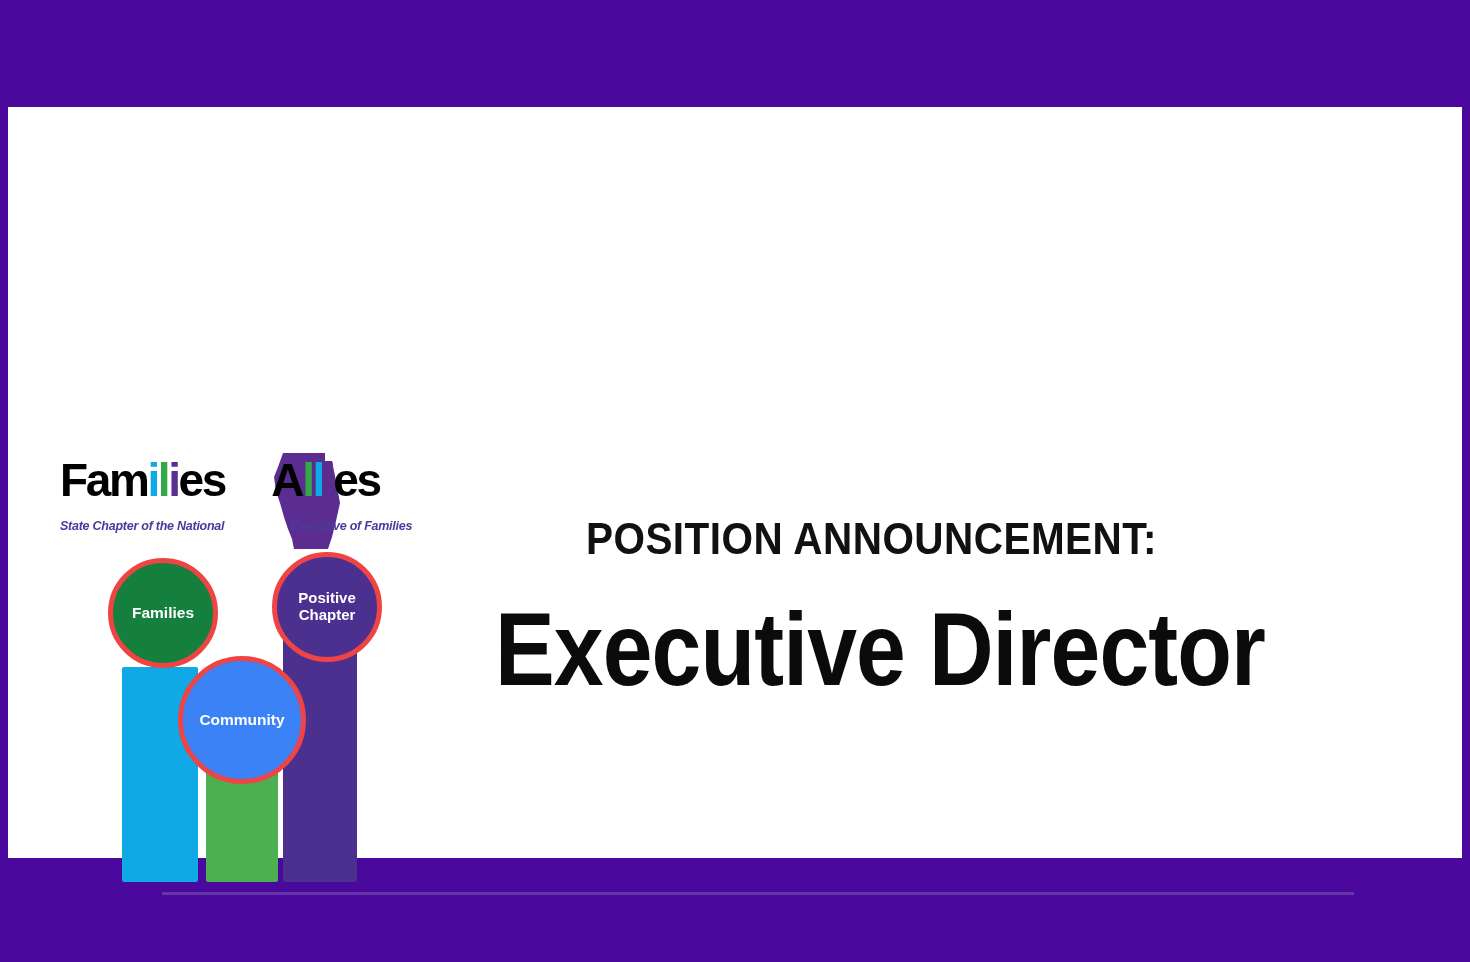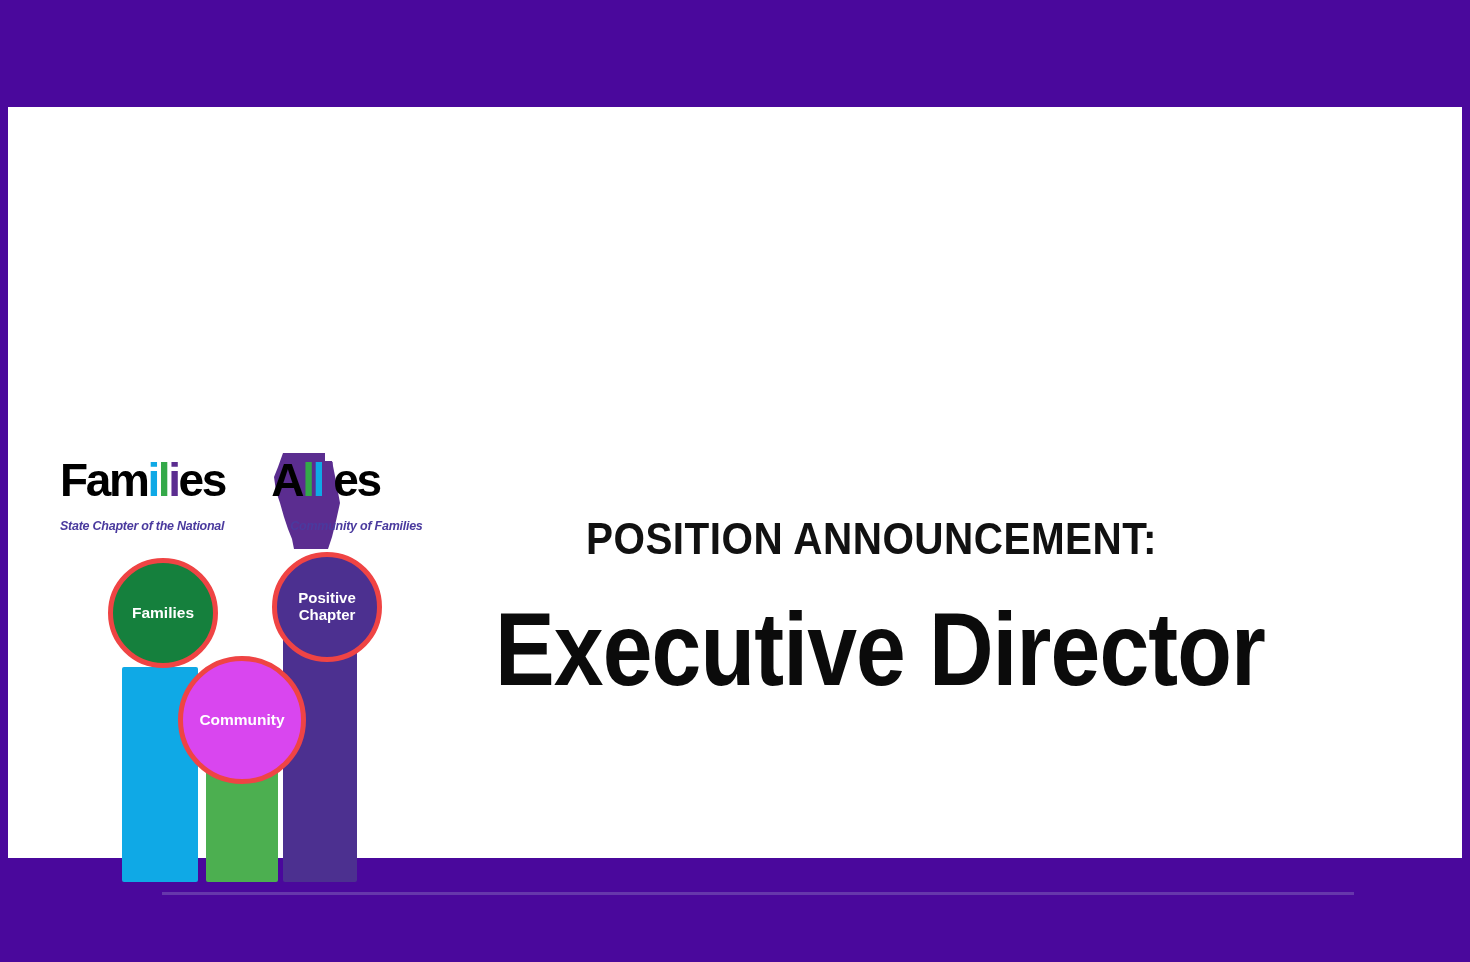--- a/index.html
+++ b/index.html
@@ -143,21 +143,21 @@
   .head-positive {
     left: 164px; top: 0px;
     width: 110px; height: 110px;
     background: #4C3090;
     font-size: 15px;
     z-index: 2;
   }
   .head-community {
     left: 70px; top: 104px;
     width: 128px; height: 128px;
-    background: #d946ef;
+    background: #3b82f6;
     font-size: 15.5px;
     z-index: 3;
   }
 
   
   .kicker {
     position: absolute;
     left: 578px;
     top: 410px;
     font-family: "Liberation Sans Narrow", "Liberation Sans", sans-serif;
@@ -198,21 +198,21 @@
 
         <svg class="ms-shape" viewBox="0 0 72 100" aria-hidden="true">
           <path d="M13 2 L55 2 L55 10 L62 10 L66 30 L70 52 L66 70 L62 86 L58 98 L24 98 L22 88 L18 78 L14 66 L10 52 L6 40 L4 26 L8 16 Z" fill="#5B2D90"></path>
         </svg>
 
         <div class="wm-text">
           <span>Fam</span><span class="blue">i</span><span class="green">l</span><span class="purple">i</span><span>es</span><span class="as">as</span><span>A</span><span class="green">l</span><span class="blue">l</span><span class="purple">i</span><span>es</span>
         </div>
 
         <div class="tagline">
-          <span>State Chapter of the National</span><span class="gap"></span><span>Community of Families</span>
+          <span>State Chapter of the National</span><span class="gap"></span><span>Executive of Families</span>
         </div>
       </div>
 
       <div class="people">
         <div class="bar bar-blue"></div>
         <div class="bar bar-green"></div>
         <div class="bar bar-purple"></div>
 
         <div class="head head-families">
           <span>Families</span>

